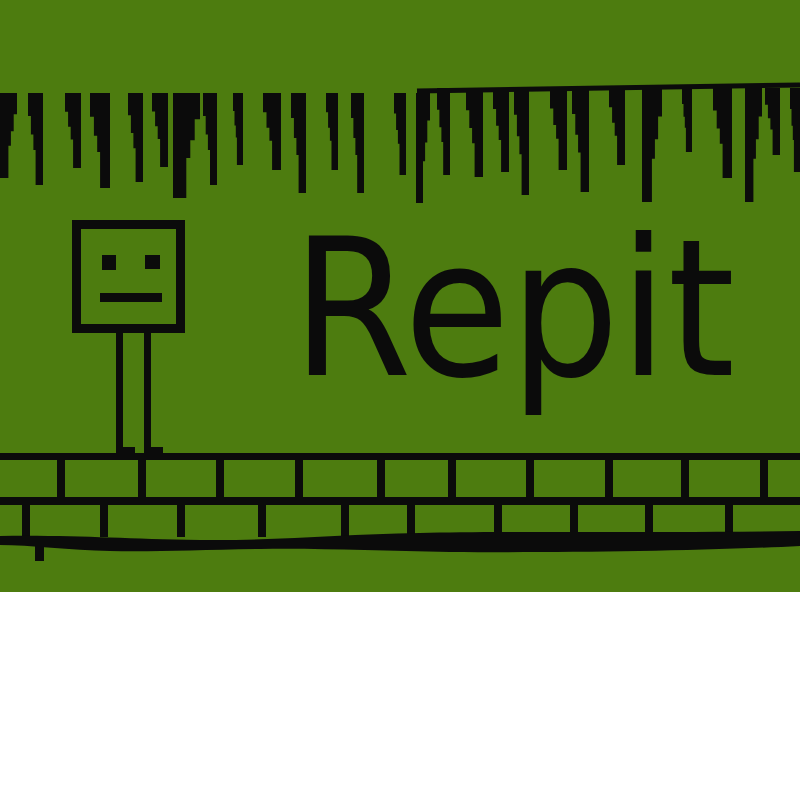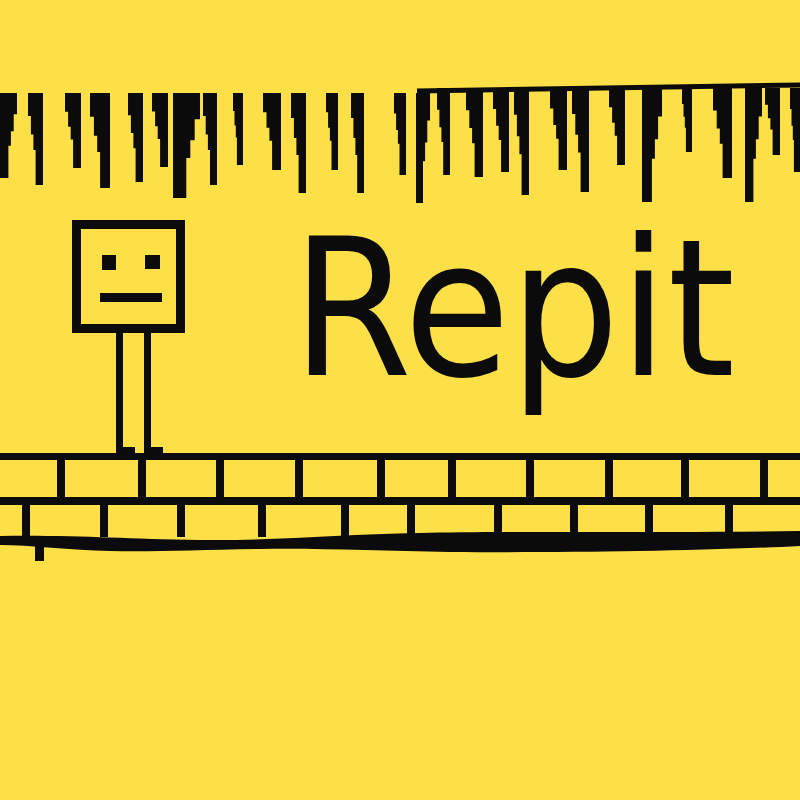--- a/index.html
+++ b/index.html
@@ -1,20 +1,20 @@
 <!DOCTYPE html>
 <html><head>
 <meta charset="utf-8">
 <style>
   html, body { margin: 0; padding: 0; background: #ffffff; }
   .stage {
     position: relative;
     width: 800px;
-    height: 800px;
-    background: #fde047;
+    height: 592px;
+    background: #4d7c0f;
     overflow: hidden;
     font-family: "DejaVu Sans", sans-serif;
   }
   #scene-svg { display: block; }
   #title-text {
     font-family: "DejaVu Sans", sans-serif;
     font-weight: 500;
   }
 </style>
 </head>

